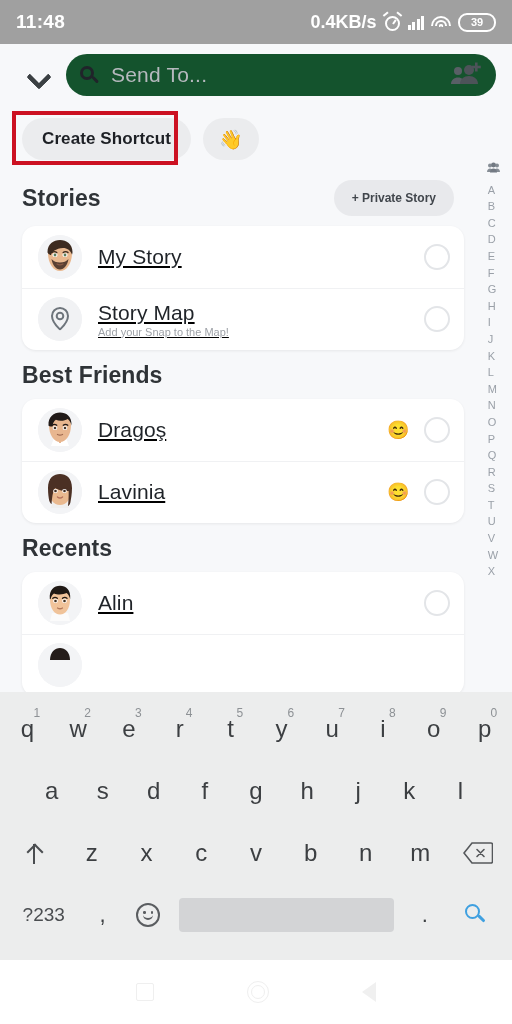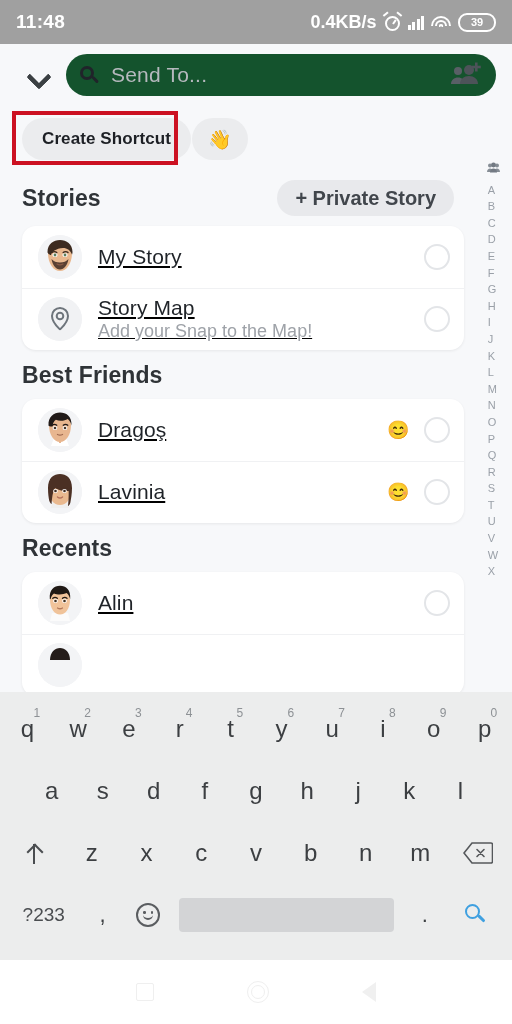--- a/index.html
+++ b/index.html
@@ -98,21 +98,21 @@
   .addgroup-btn {
     position: absolute; right: 12px; top: 50%; transform: translateY(-50%);
     width: 34px; height: 26px;
   }
   .addgroup-btn svg { display:block; }
 
   
   .pill-row {
     position: absolute; top: 113px; left: 0;
     width: 512px; height: 52px;
-    display: flex; align-items: center; gap: 1px; padding: 0 22px;
+    display: flex; align-items: center; gap: 12px; padding: 0 22px;
   }
   .pill {
     background: #ebecee; border-radius: 21px;
     height: 42px; display: flex; align-items: center; justify-content: center;
     padding: 0 20px;
     font-size: 17px; font-weight: bold; color: #1d2025;
     letter-spacing: .1px;
   }
   .pill.emoji { padding: 0 16px; font-size: 19px; font-weight: normal; }
   .redbox {
@@ -132,21 +132,21 @@
   .section-head {
     display: flex; align-items: center;
     padding: 12px 18px 10px 22px;
   }
   .section-title {
     font-size: 23px; font-weight: bold; color: #2f3337; letter-spacing: .1px;
   }
   .private-story-pill {
     margin-left: auto; background: #e8e9ec; border-radius: 18px;
     height: 36px; padding: 0 18px; display:flex; align-items:center;
-    font-size: 20px; font-weight: bold; color: #41464c;
+    font-size: 12px; font-weight: bold; color: #41464c;
     margin-right: 40px;
   }
   .card {
     margin: 0 22px 0 22px;
     background: #ffffff;
     border-radius: 14px;
     box-shadow: 0 1px 3px rgba(0,0,0,0.07);
     overflow: hidden;
     margin-right: 48px;
   }
@@ -161,21 +161,21 @@
   }
   .avatar {
     width: 44px; height: 44px; border-radius: 50%;
     background: #f2f3f5; flex: 0 0 auto;
     overflow: hidden; position: relative;
     display:flex; align-items:center; justify-content:center;
   }
   .avatar svg { display:block; }
   .row-text { margin-left: 16px; display:flex; flex-direction:column; justify-content:center;text-decoration:underline; }
   .row-title { font-size: 21px; color: #1f2328; letter-spacing: .1px; }
-  .row-sub { font-size: 18px; color: #9ea2a8; margin-top: 1px; }
+  .row-sub { font-size: 11px; color: #9ea2a8; margin-top: 1px; }
   .row-emoji { margin-left: auto; font-size: 18px; }
   .checkcircle {
     width: 26px; height: 26px; border-radius: 50%;
     border: 2px solid #e3e5e8; flex: 0 0 auto; margin-left: 18px;
   }
   .row-emoji + .checkcircle { margin-left: 14px; }
   .row .row-emoji { margin-left: auto; }
   .row .checkcircle:first-of-type { }
   .row-spacer { margin-left: auto; }
 

